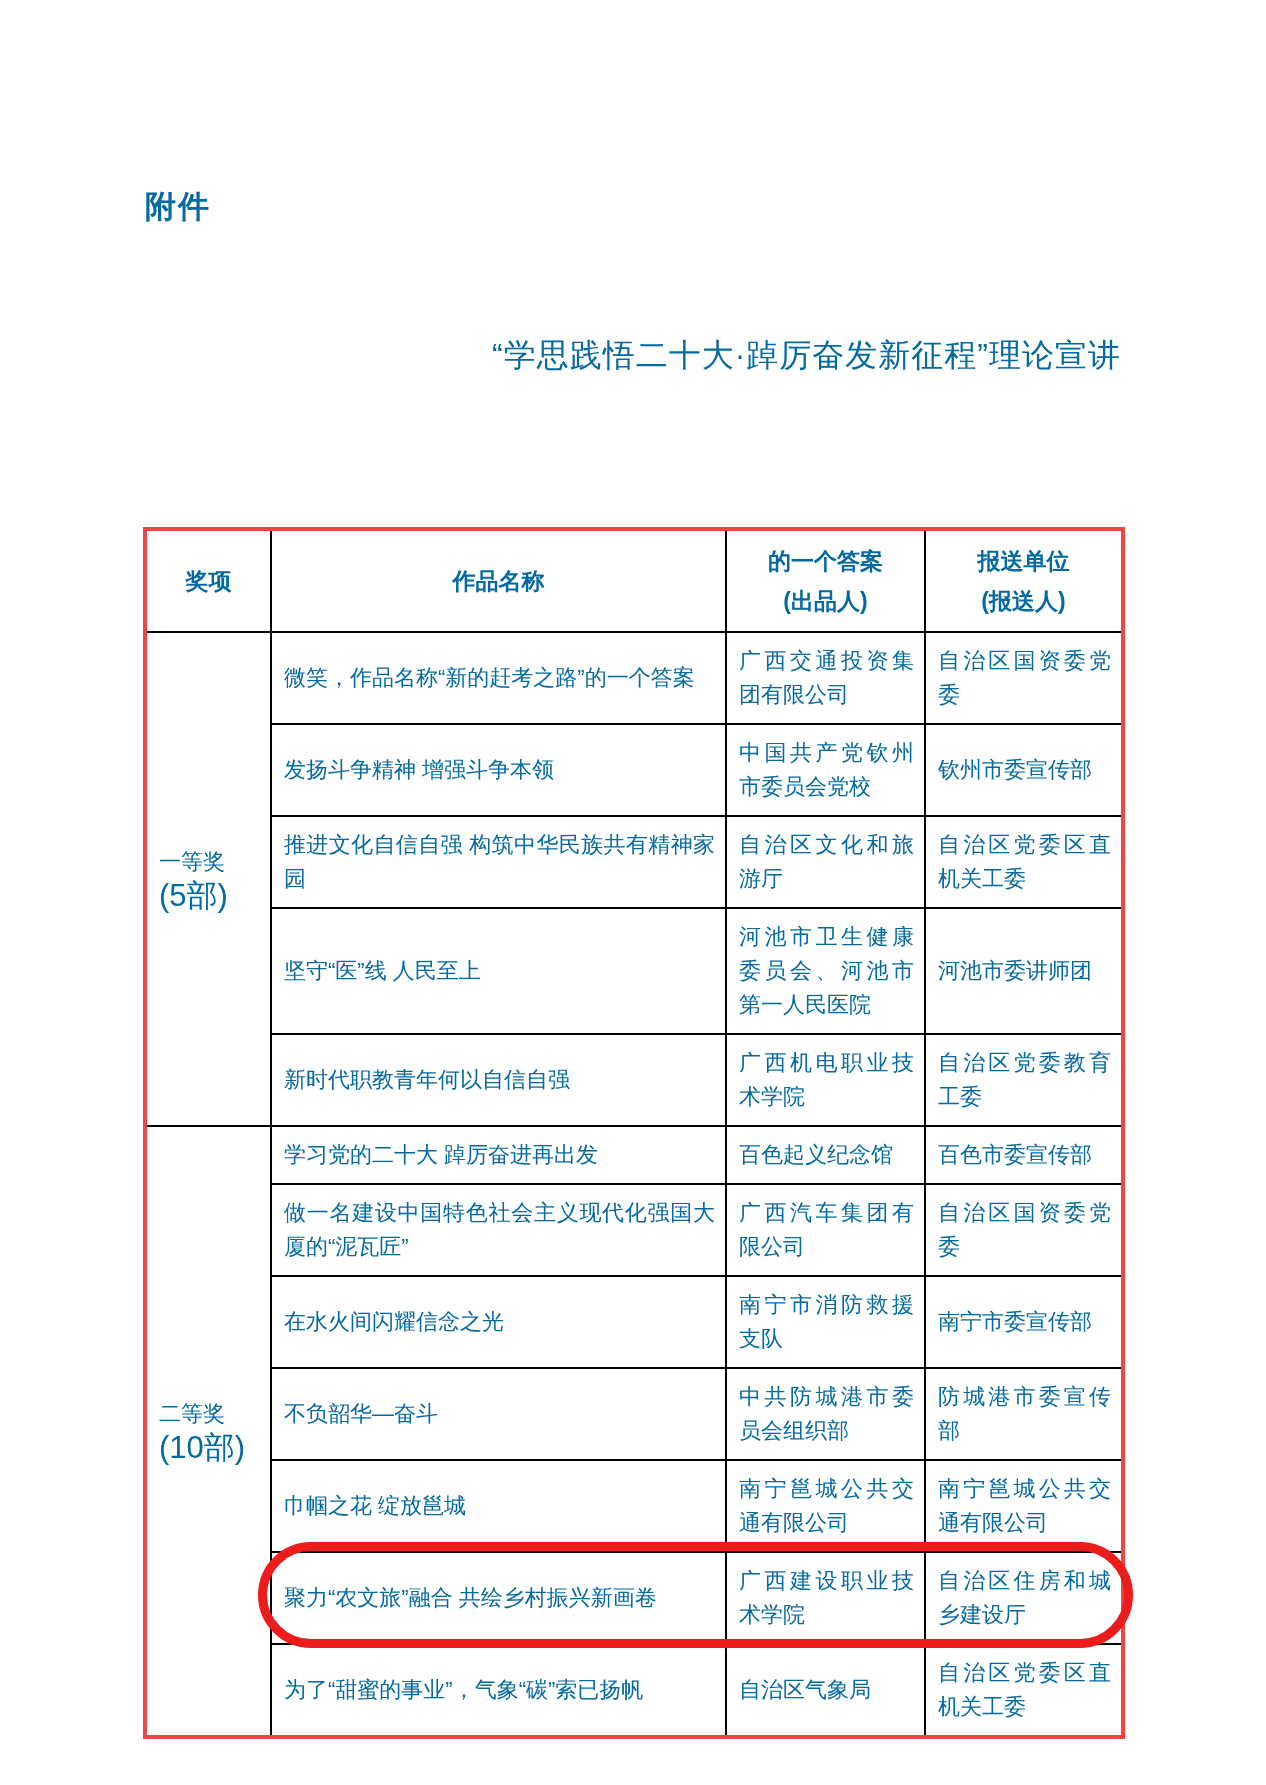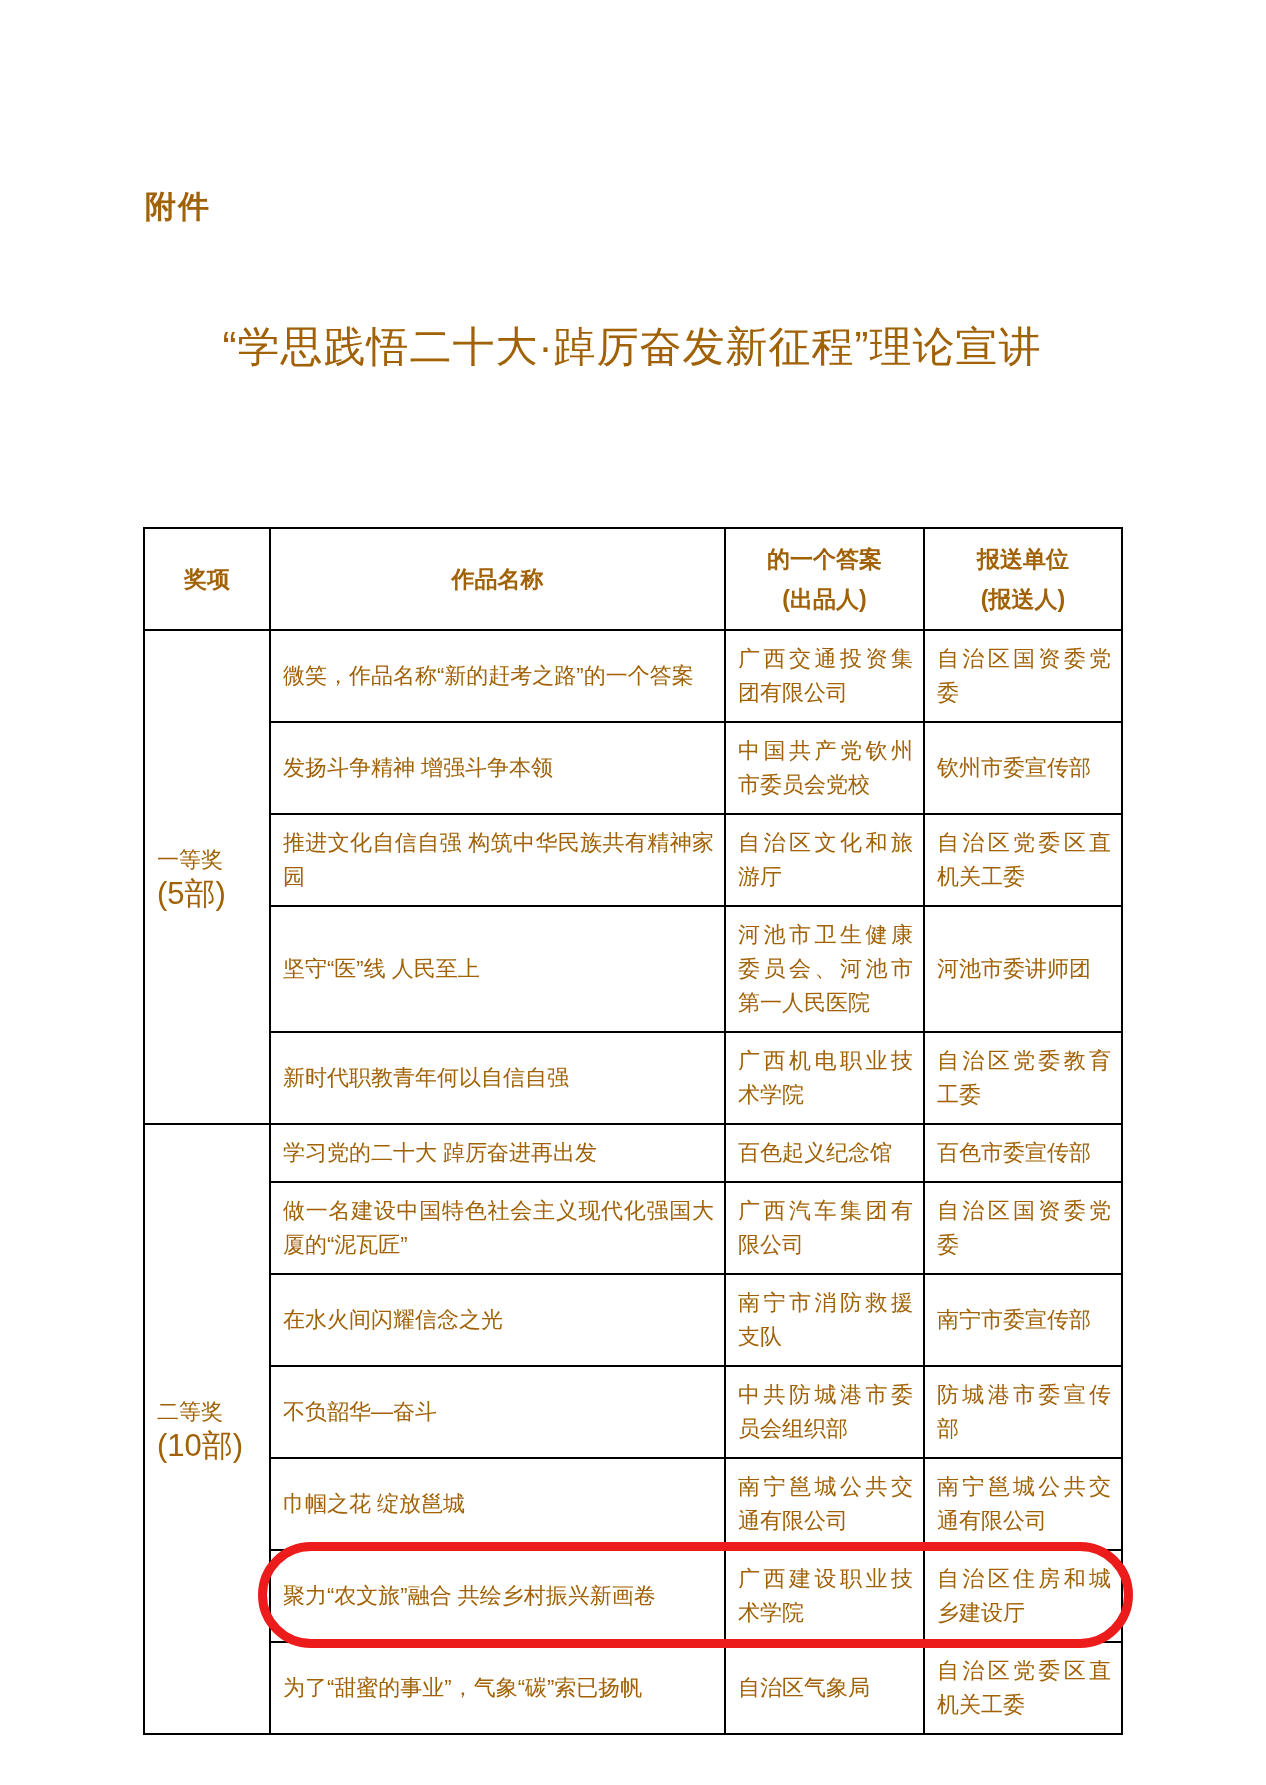--- a/index.html
+++ b/index.html
@@ -1,52 +1,52 @@
 <!DOCTYPE html>
 <html lang="zh"><head>
 <meta charset="utf-8">
 <style>
   html, body { margin: 0; padding: 0; background: #ffffff; }
   .page {
     position: relative;
     width: 1228px;
     height: 1785px;
     background: #ffffff;
-    color: #a16207;
+    color: #0369a1;
     font-family: "Liberation Sans", "DejaVu Sans", sans-serif;
     overflow: hidden;
   }
   .attachment {
     position: absolute;
     left: 145px;
     top: 186px;
     font-size: 31px;
     font-weight: 700;
     letter-spacing: 2px;
   }
   .title-block {
     position: absolute;
     left: 143px;
-    top: 308px;
+    top: 316px;
     width: 978px;
-    text-align: center;
-    font-size: 42px;
+    text-align: right;
+    font-size: 32px;
     font-weight: 400;
     line-height: 78px;
     letter-spacing: 1px;
     white-space: nowrap;
   }
   table.awards {
     position: absolute;
     left: 143px;
     top: 527px;
     width: 978px;
     border-collapse: collapse;
     table-layout: fixed;
-    border: 2px solid #ef4444;
+    border: 4px solid #ef4444;
   }
   table.awards th, table.awards td {
     border: 2px solid #000;
     vertical-align: middle;
     box-sizing: border-box;
   }
   table.awards th {
     font-size: 23px;
     font-weight: 700;
     text-align: center;

